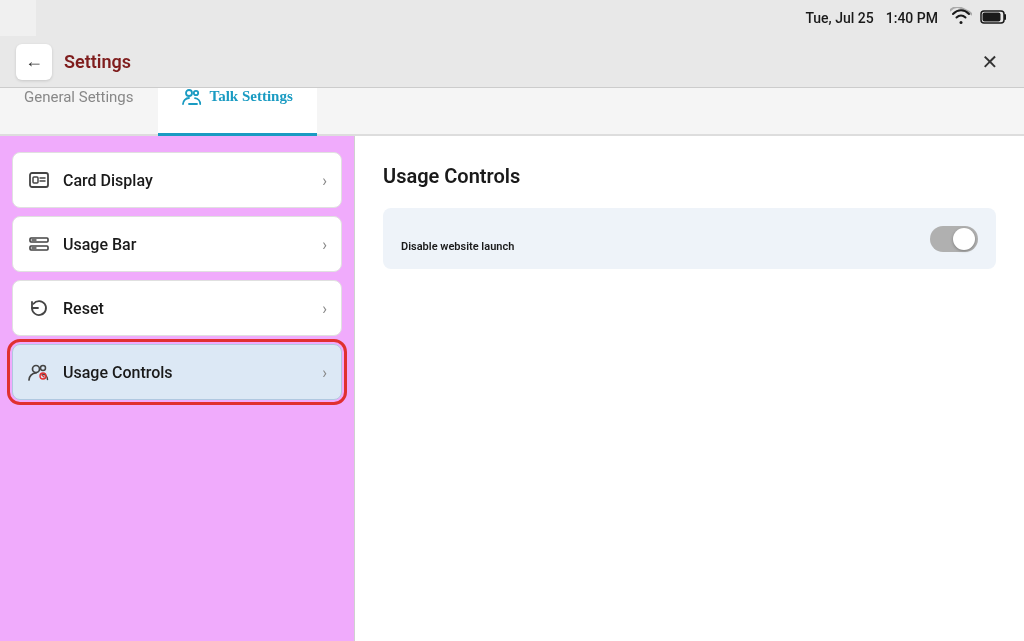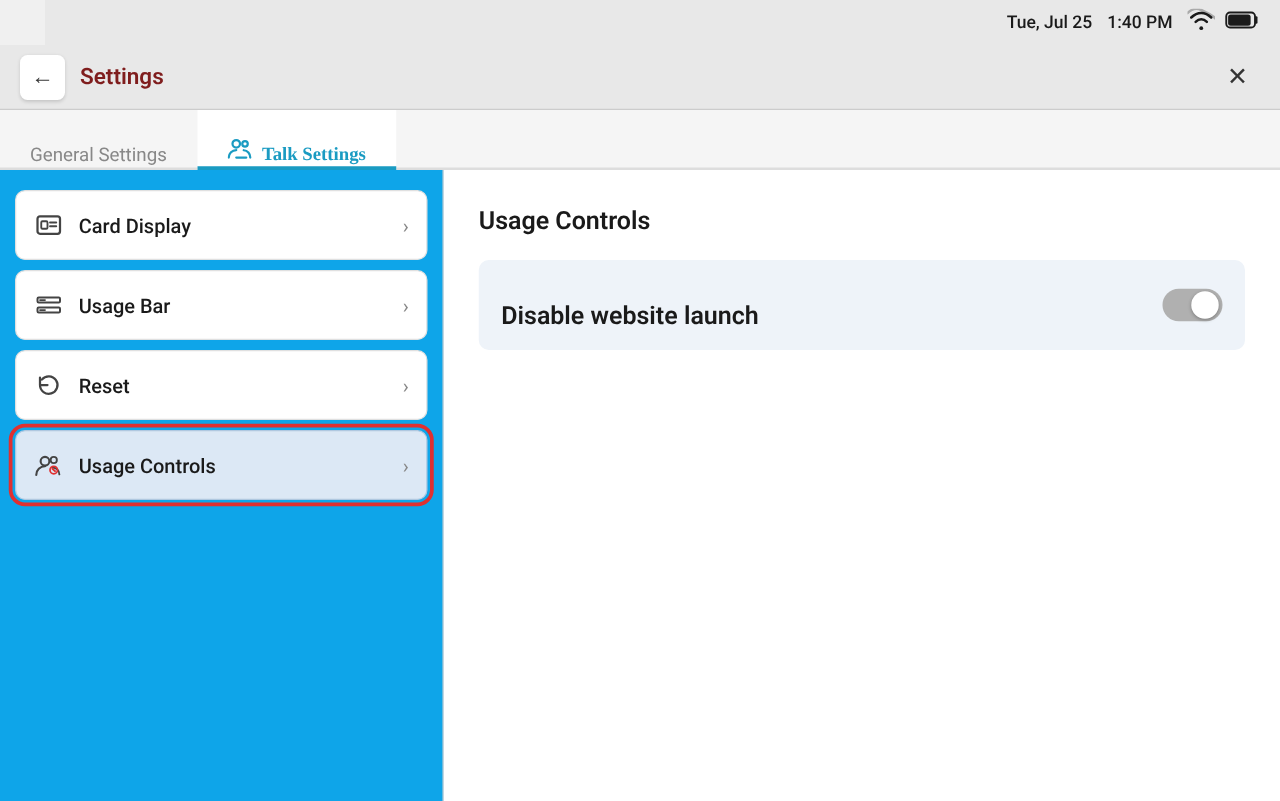--- a/index.html
+++ b/index.html
@@ -79,21 +79,21 @@
     
     .tab-bar {
       background: #f5f5f5;
       display: flex;
       border-bottom: 2px solid #ddd;
       height: 48px;
     }
     .tab {
       padding: 0 24px;
       display: flex;
-      align-items: flex-end;
+      align-items: flex-start;
       font-size: 15px;
       cursor: pointer;
       color: #888;
       border-bottom: 3px solid transparent;
       margin-bottom: -2px;
       gap: 8px;
     }
     .tab.active {
       color: #1a9bc2;
       border-bottom: 3px solid #1a9bc2;
@@ -109,21 +109,21 @@
     .main-content {
       display: flex;
       height: calc(641px - 36px - 52px - 48px);
       background: white;
     }
 
     
     .sidebar {
       width: 355px;
       min-width: 355px;
-      background: #0ea5e9;
+      background: #f0abfc;
       border-right: 1px solid #d0d0d0;
       padding: 16px 12px;
       display: flex;
       flex-direction: column;
       gap: 8px;
     }
     .sidebar-item {
       display: flex;
       align-items: center;
       padding: 16px 14px;
@@ -173,21 +173,21 @@
     .setting-row {
       display: flex;
       align-items: center;
       padding: 16px 18px;
       background: #eef3f9;
       border-radius: 8px;
       margin-bottom: 8px;
     }
     .setting-label {
       flex: 1;
-      font-size: 20px;
+      font-size: 11px;
       font-weight: 600;
       color: #1a1a1a;
       margin-top: 16px;
     }
 
     
     .toggle {
       width: 48px;
       height: 26px;
       background: #b0b0b0;

